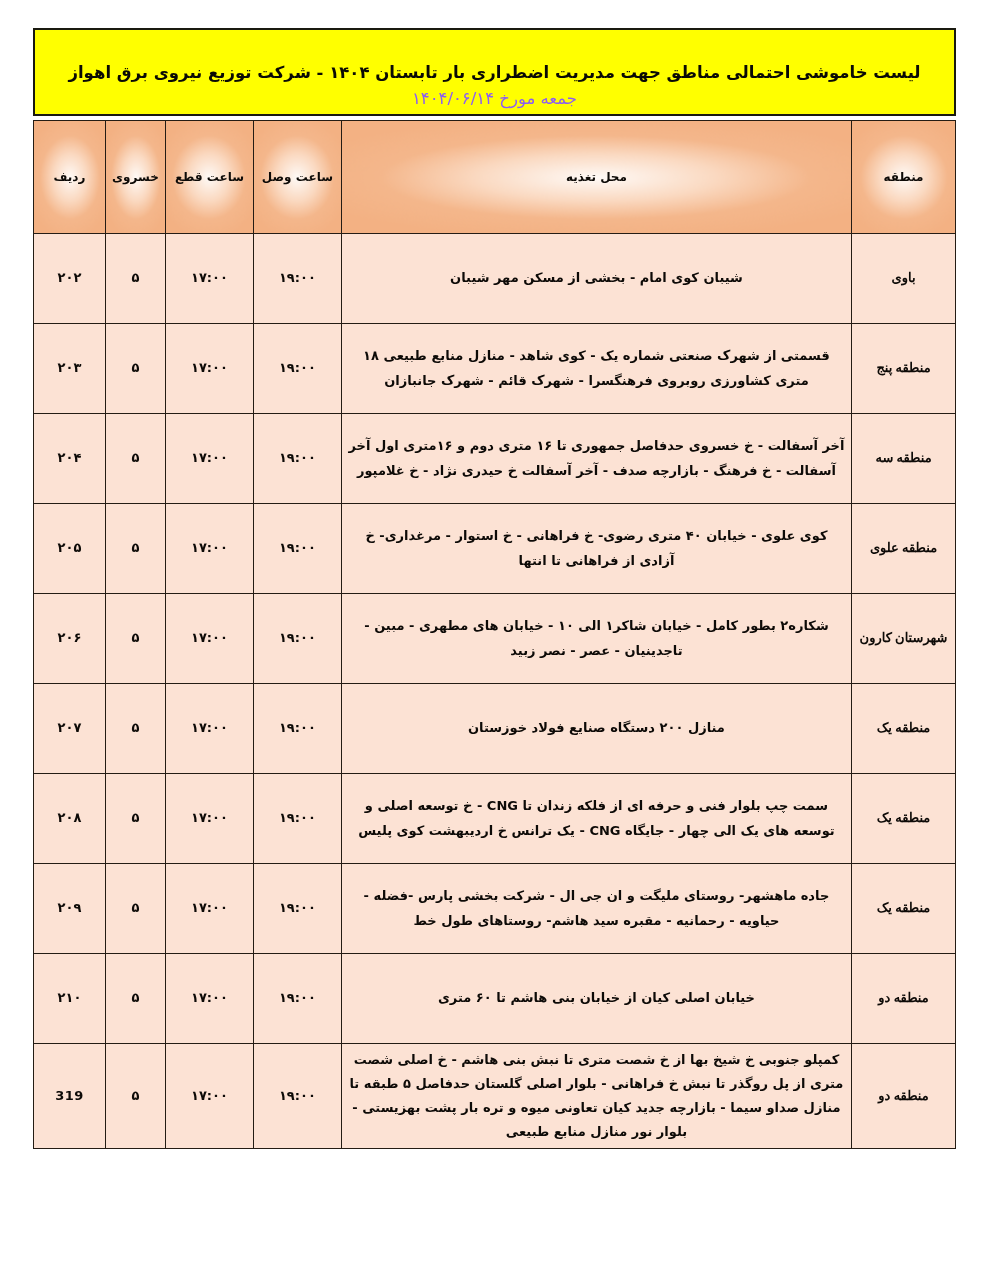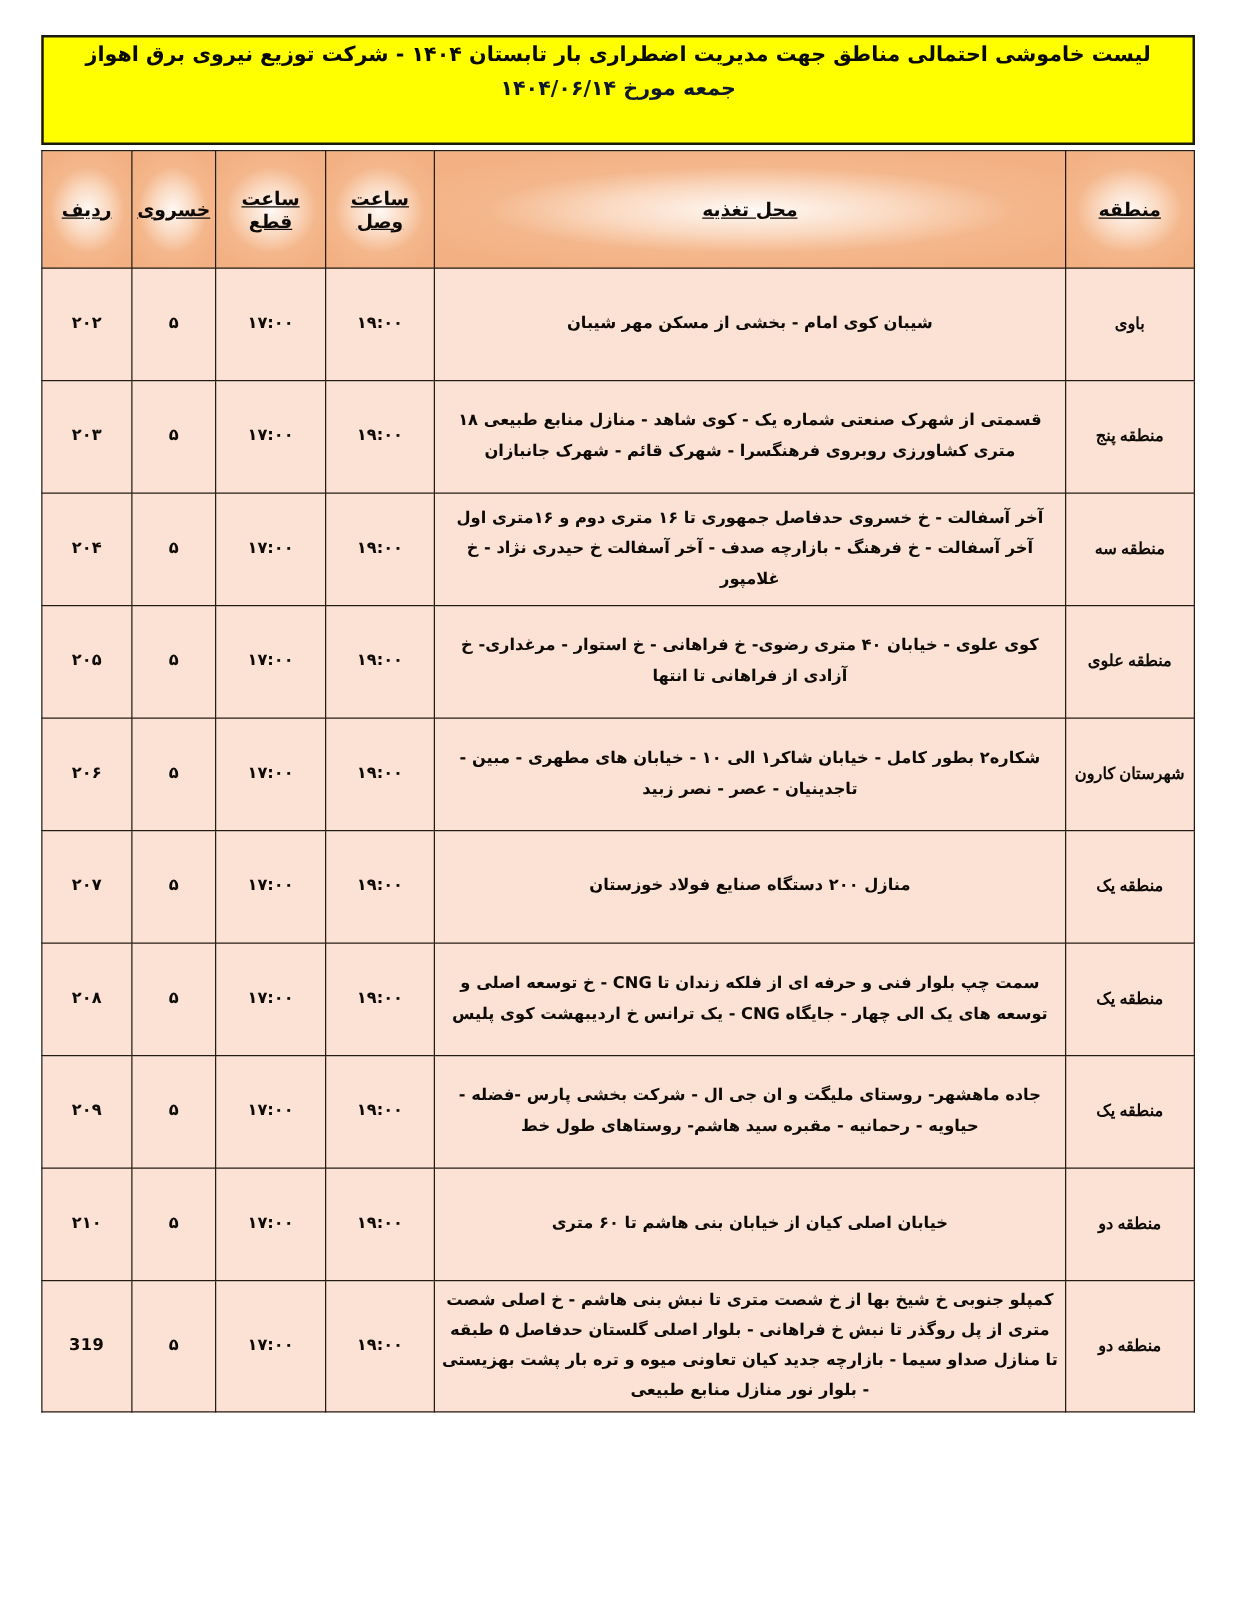--- a/index.html
+++ b/index.html
@@ -30,37 +30,37 @@
     top: 28px;
     right: 33px;
     left: 33px;
     height: 88px;
     background: #ffff00;
     border: 2px solid #1a1a10;
     box-sizing: border-box;
     display: flex;
     flex-direction: column;
     align-items: center;
-    justify-content: flex-start;
+    justify-content: flex-end;
     gap: 6px;
     padding: 4px 10px;
   }
   .title-line-1 {
     font-size: 16.5px;
     font-weight: bold;
     color: #0a0a05;
     text-align: center;
     line-height: 1.25;
     letter-spacing: 0px;
     white-space: nowrap;
   }
   .title-line-2 {
     font-size: 16.5px;
-    font-weight: bold;
-    color: #0f172a;
+    font-weight: normal;
+    color: #8b5cf6;
     text-align: center;
     line-height: 1.25;
     white-space: nowrap;
   }
 
   
   .outage-table {
     position: absolute;
     top: 120px;
     right: 33px;
@@ -73,32 +73,31 @@
   .outage-table td {
     border: 1.6px solid #241c14;
     box-sizing: border-box;
     text-align: center;
     vertical-align: middle;
     color: #0d0a07;
   }
 
   
   .outage-table thead th {
-    height: 94px;
-    font-size: 15px;
+    height: 113px;
+    font-size: 12px;
     font-weight: bold;
     background-color: #f3b183;
     background-image:
       radial-gradient(ellipse 62% 55% at 50% 50%,
         rgba(255,255,255,0.93) 0%,
         rgba(253,232,216,0.72) 38%,
         rgba(248,205,172,0.20) 68%,
         rgba(243,177,131,0.0) 100%);
     padding: 2px 4px;
-    text-decoration: underline;
   }
 
   
   .outage-table tbody td {
     background: #fce2d4;
     font-size: 13px;
     font-weight: bold;
     padding: 4px 5px;
     line-height: 1.85;
   }

